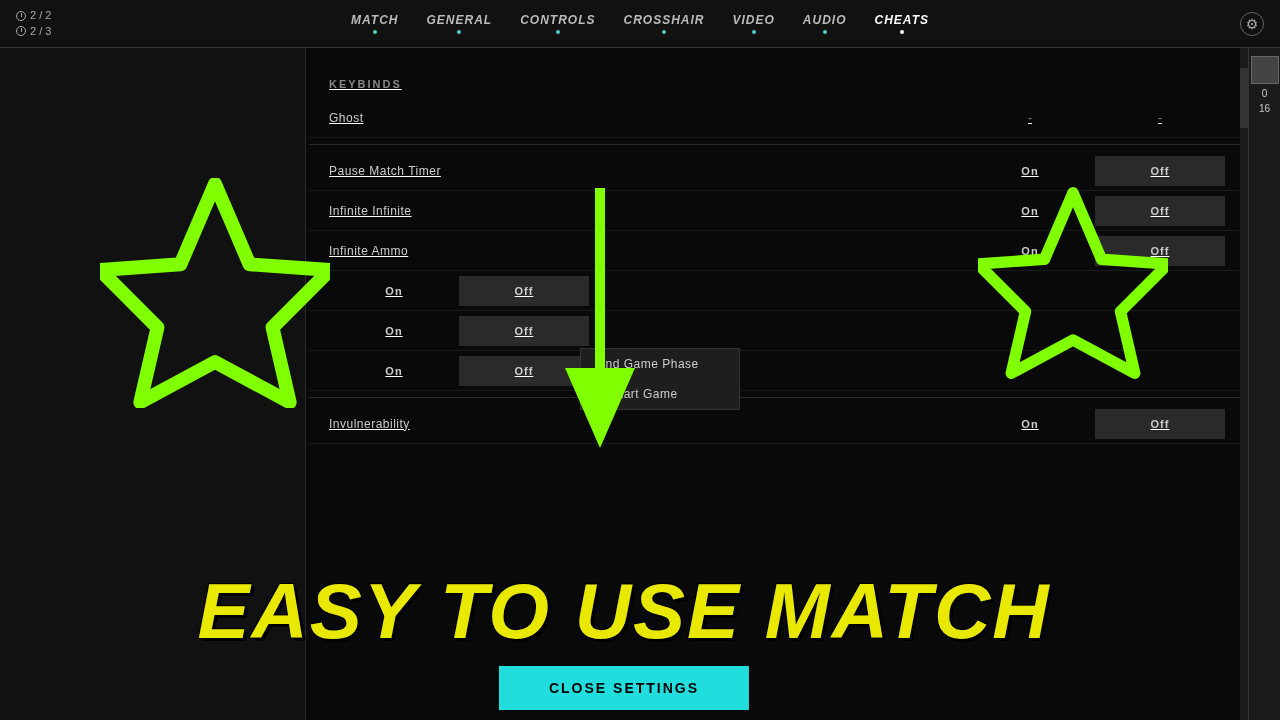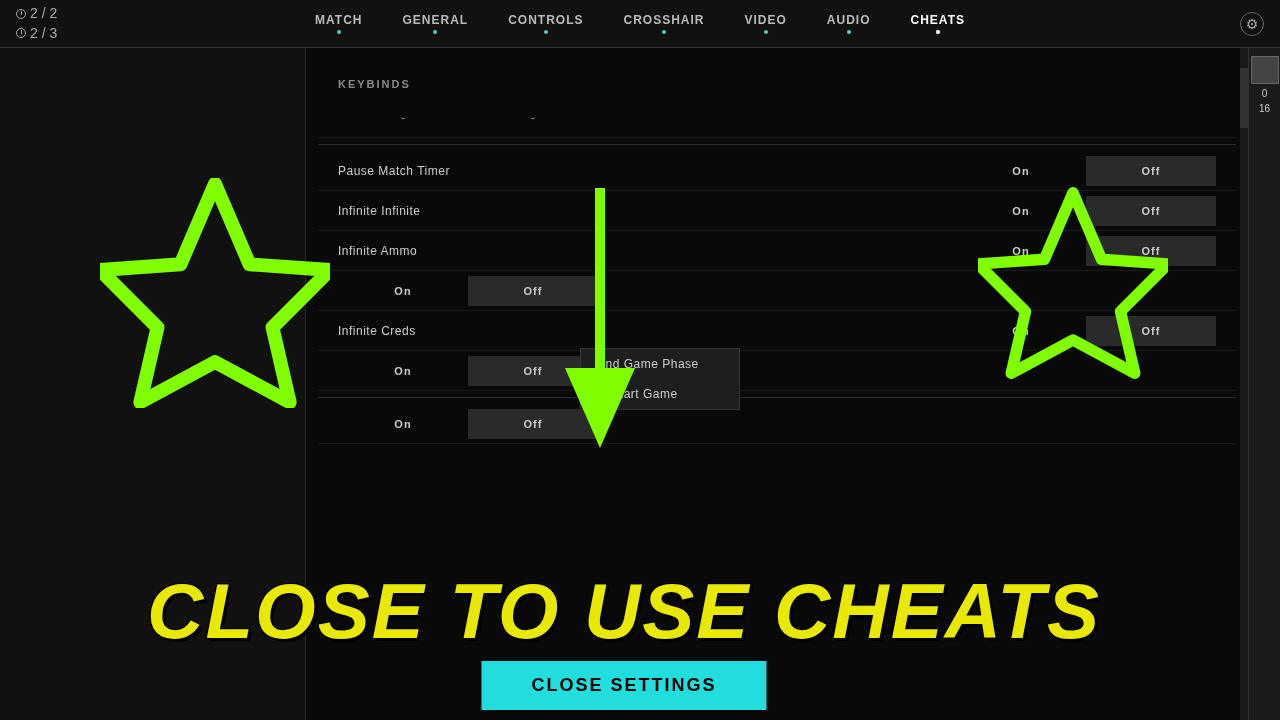--- a/index.html
+++ b/index.html
@@ -22,29 +22,30 @@
       height: 48px;
       border-bottom: 1px solid #333;
       position: relative;
       z-index: 10;
     }
     .top-nav-left {
       position: absolute;
       left: 16px;
       display: flex;
       flex-direction: column;
-      font-size: 14px;
+      font-size: 11px;
       color: #aaa;
       line-height: 1.4;
     }
     .top-nav-left span { display: flex; align-items: center; gap: 4px; }
     .nav-items {
       display: flex;
-      gap: 40px;
-      align-items: center;
+      gap: 28px;
+      align-items: center;
+      font-style: italic;
     }
     .nav-item {
       font-size: 12px;
       font-weight: 700;
       letter-spacing: 1px;
       color: #bbb;
       cursor: pointer;
       text-transform: uppercase;
       padding: 4px 0;
       position: relative;
@@ -123,21 +124,22 @@
     
     .settings-panel {
       position: absolute;
       top: 0;
       left: 305px;
       right: 0;
       bottom: 0;
       background: rgba(10,10,10,0.95);
       border-left: 1px solid #2a2a2a;
       overflow-y: auto;
-      padding: 20px 12px;
+      padding: 20px 3px;
+      text-decoration: underline;
     }
     .settings-panel::-webkit-scrollbar { width: 6px; }
     .settings-panel::-webkit-scrollbar-track { background: #1a1a1a; }
     .settings-panel::-webkit-scrollbar-thumb { background: #444; }
 
     .section-header {
       font-size: 11px;
       font-weight: 700;
       letter-spacing: 2px;
       color: #888;
@@ -215,21 +217,21 @@
 
     
     .close-settings-btn {
       position: absolute;
       bottom: 10px;
       left: 50%;
       transform: translateX(-50%);
       background: #2dd;
       color: #000;
       font-weight: 900;
-      font-size: 18px;
+      font-size: 14px;
       letter-spacing: 2px;
       padding: 14px 50px;
       border: none;
       cursor: pointer;
       text-transform: uppercase;
       z-index: 100;
       font-family: Arial, sans-serif;
     }
 
     
@@ -357,20 +359,21 @@
   </div>
 </div>
 
 <div class="main-content">
 
   <div class="settings-panel">
 
     <div class="section-header">KEYBINDS</div>
 
     <div class="settings-row">
+      <span class="row-label">Ghost</span>
       <div class="toggle-group">
         <span class="keybind-val">-</span>
         <span class="keybind-val">-</span>
       </div>
     </div>
 
     <div class="divider-line"></div>
 
 
     <div class="settings-row">
@@ -398,38 +401,38 @@
     </div>
 
     <div class="settings-row">
       <div class="toggle-group">
         <button class="toggle-btn on">On</button>
         <button class="toggle-btn off-active">Off</button>
       </div>
     </div>
 
     <div class="settings-row">
-      <span class="row-label">Infinite Creds</span>
       <div class="toggle-group">
         <button class="toggle-btn on">On</button>
         <button class="toggle-btn off-active">Off</button>
       </div>
     </div>
 
     <div class="settings-row">
       <div class="toggle-group">
         <button class="toggle-btn on">On</button>
         <button class="toggle-btn off-active">Off</button>
       </div>
     </div>
 
     <div class="divider-line"></div>
 
 
     <div class="settings-row">
+      <span class="row-label">Invulnerability</span>
       <div class="toggle-group">
         <button class="toggle-btn on">On</button>
         <button class="toggle-btn off-active">Off</button>
       </div>
     </div>
 
     <div class="scroll-track">
       <div class="scroll-thumb"></div>
     </div>
 
@@ -458,15 +461,15 @@
 
   <svg class="star-right" viewBox="0 0 200 200" fill="none">
     <polygon points="100,5 130,75 200,80 150,130 165,195 100,160 35,195 50,130 0,80 70,75" fill="none" stroke="#7fff00" stroke-width="12" stroke-linejoin="round"></polygon>
   </svg>
 
   <svg class="arrow-decoration" viewBox="0 0 80 260">
     <line x1="40" y1="0" x2="40" y2="200" stroke="#7fff00" stroke-width="10"></line>
     <polygon points="40,260 5,180 75,180" fill="#7fff00"></polygon>
   </svg>
 
-  <div class="big-text-overlay">CLOSE TO USE CHEATS</div>
+  <div class="big-text-overlay">EASY TO USE MATCH</div>
 
 </div>
 
 </body></html>

